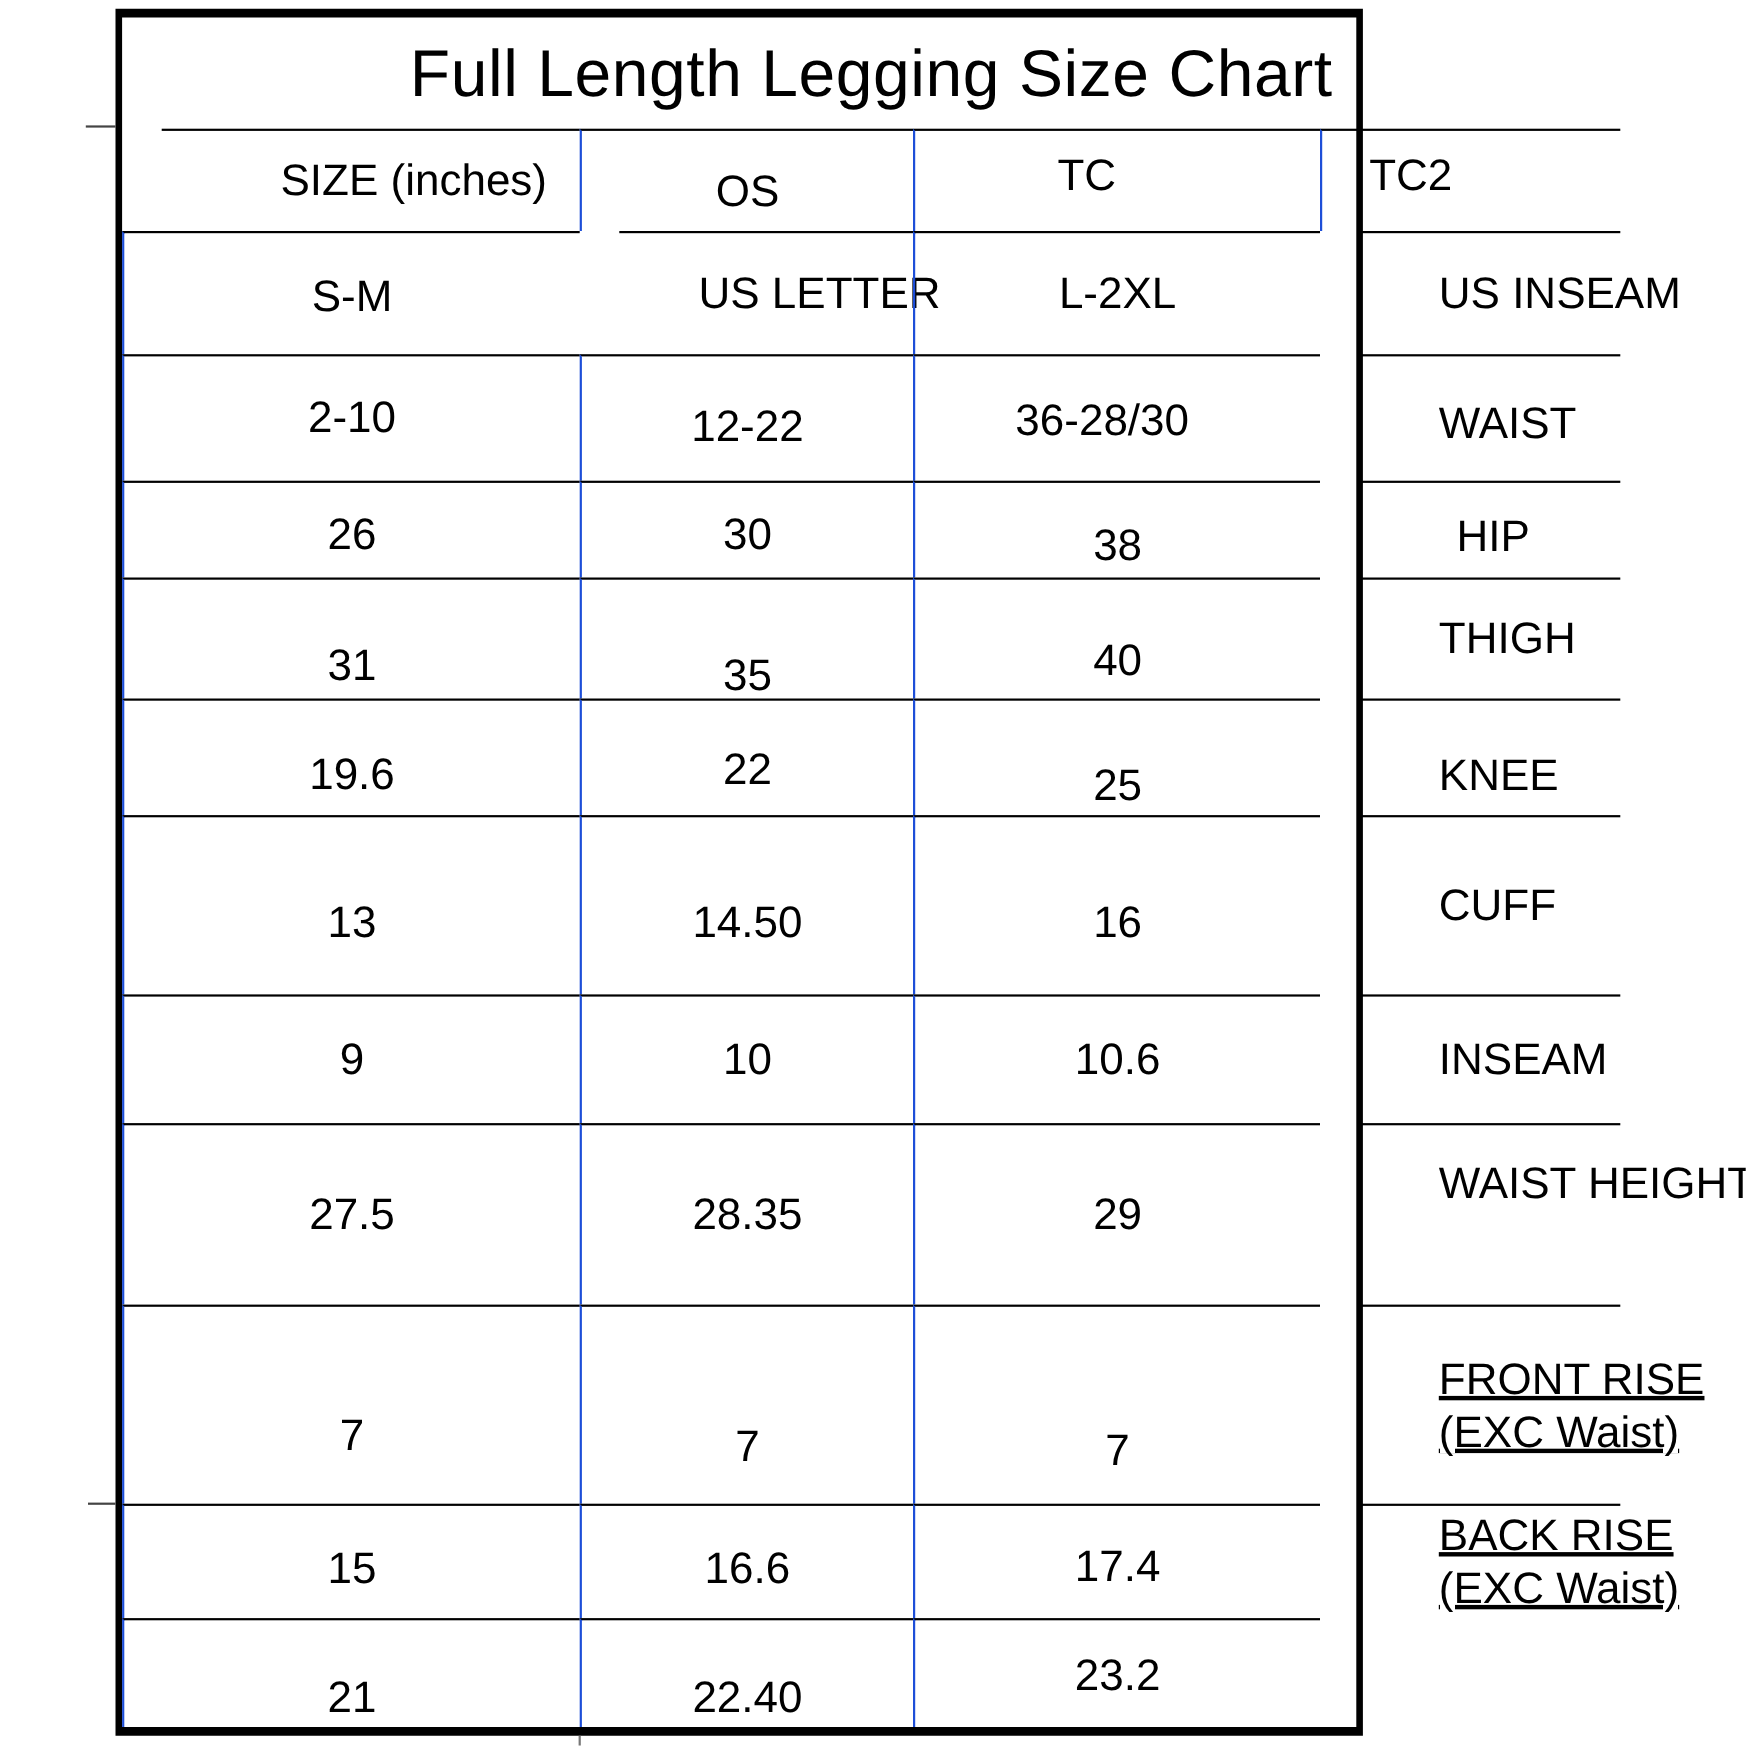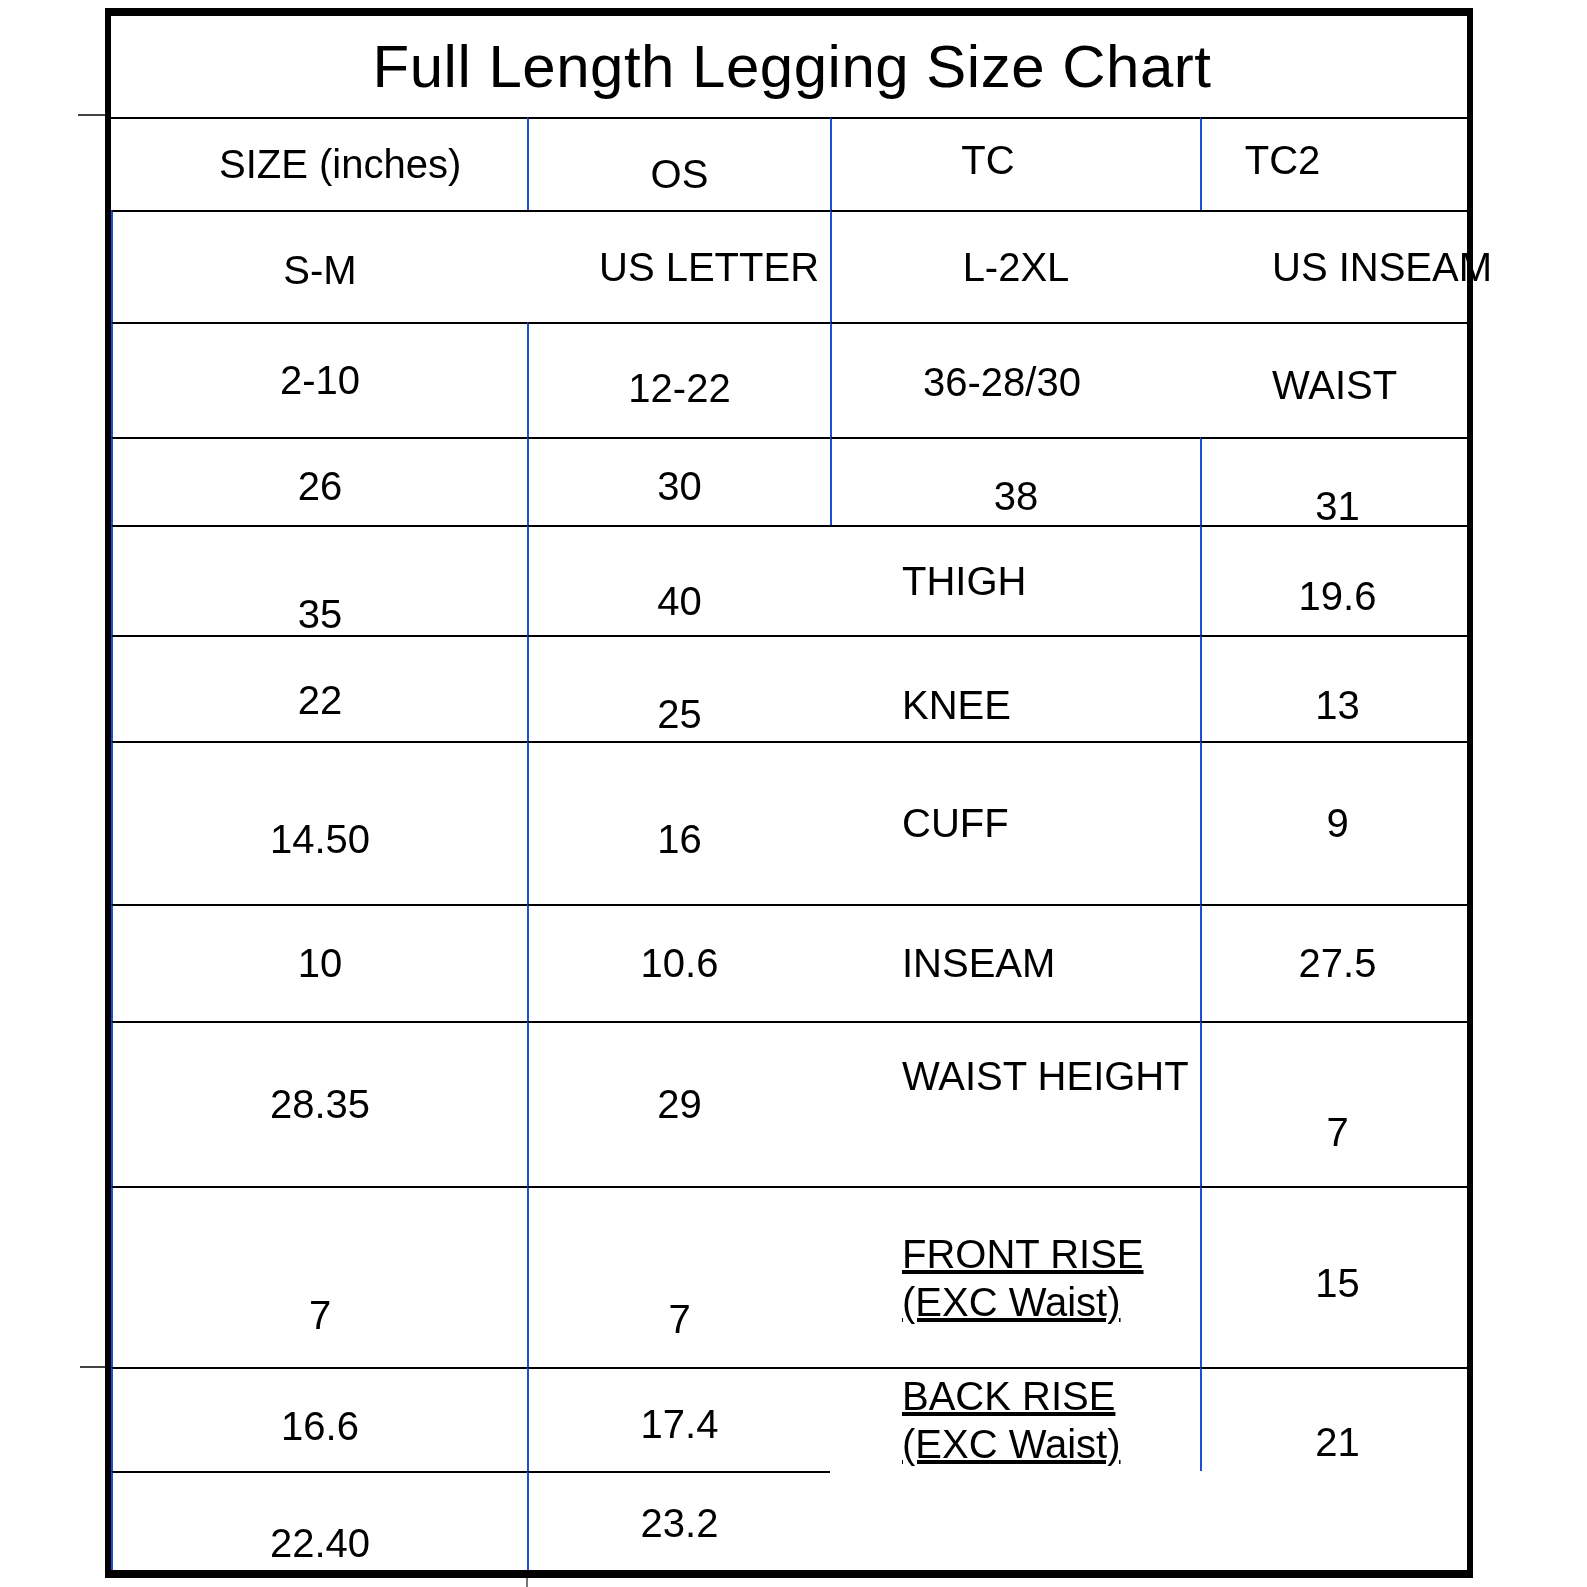--- a/index.html
+++ b/index.html
@@ -7,21 +7,21 @@
     width:1587px;height:1587px;
     background:#ffffff;
     font-family:"Liberation Sans", sans-serif;
     color:#000;
     position:relative;
     overflow:hidden;
   }
   .size-chart{
     position:absolute;
     left:105px; top:8px;
-    width:1368px; height:1570px;
+    width:1134px; height:1570px;
     box-sizing:border-box;
     border:6px solid #000;
     border-top-width:8px;
     border-bottom-width:8px;
     background:#fff;
     display:grid;
     grid-template-columns:416px 303px 370px 273px;
     grid-template-rows:101px 93px 112px 115px 88px 110px 106px 163px 117px 165px 181px 104px 99px;
   }
   .title-cell{
@@ -36,20 +36,21 @@
     border-top:2px solid #000;
     display:flex;align-items:center;justify-content:center;
     font-size:40px;
     white-space:nowrap;
     overflow:visible;
   }
   .cl{border-left:2px solid #1d4ed8;}
   .label-cell{
     justify-content:flex-start;
     padding-left:72px;
+    margin-left:36px;
   }
   .label-2line{
     flex-direction:column;
     align-items:flex-start;
     justify-content:center;
     line-height:1.2;
     text-decoration:underline;
   }
   .tick{
     position:absolute;
@@ -109,20 +110,23 @@
   <div class="cell cl">
     <span style="transform:translateY(4px)">26</span>
   </div>
   <div class="cell cl">
     <span style="transform:translateY(4px)">30</span>
   </div>
   <div class="cell cl">
     <span style="transform:translateY(14px)">38</span>
   </div>
 
+  <div class="cell label-cell">
+    <span style="transform:translate(16px,6px)">HIP</span>
+  </div>
   <div class="cell cl">
     <span style="transform:translateY(24px)">31</span>
   </div>
   <div class="cell cl">
     <span style="transform:translateY(33px)">35</span>
   </div>
   <div class="cell cl">
     <span style="transform:translateY(20px)">40</span>
   </div>
 

